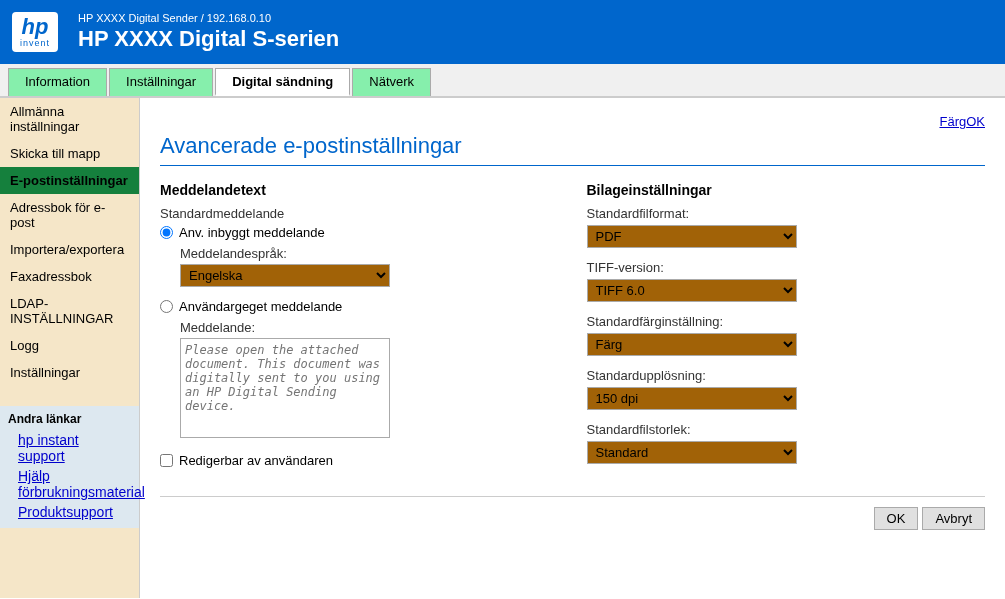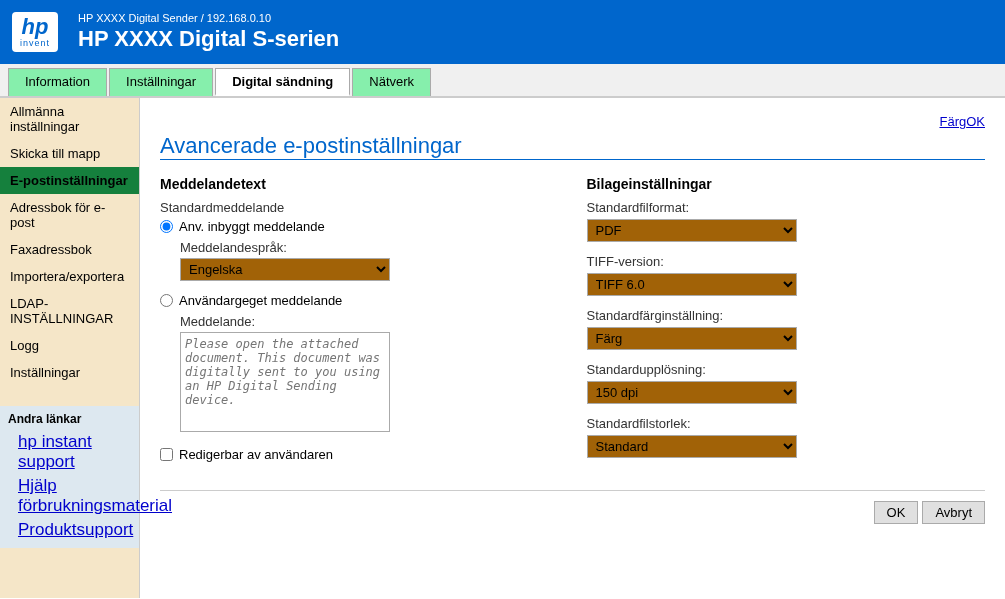--- a/index.html
+++ b/index.html
@@ -19,27 +19,27 @@
     .nav-tab { padding: 5px 16px; border: 1px solid #aaa; border-bottom: none; background: #86efac; cursor: pointer; margin-right: 2px; font-size: 13px; }
     .nav-tab.active { background: #fff; font-weight: bold; border-bottom: 2px solid #fff; }
 
     
     .content-area { display: flex; min-height: 500px; }
 
     
     .sidebar { width: 140px; background: #f5e6c8; border-right: 1px solid #ccc; padding: 0; flex-shrink: 0; }
     .sidebar-item { padding: 6px 10px; cursor: pointer; font-size: 13px; color: #000; }
     .sidebar-item.active { background: #15803d; font-weight: bold; }
-    .sidebar-link { padding: 2px 10px; cursor: pointer; color: #0000cc; font-size: 17px; text-decoration: underline; }
+    .sidebar-link { padding: 2px 10px; cursor: pointer; color: #0000cc; font-size: 14px; text-decoration: underline; }
     .sidebar-links-section { padding: 6px 8px; background: #dde8f0; margin-top: 4px; }
     .sidebar-links-title { font-weight: bold; font-size: 12px; margin-bottom: 4px; }
 
     
     .main { flex: 1; padding: 16px 20px; }
-    .page-title { font-size: 22px; color: #0066cc; font-weight: normal; margin-bottom: 16px; border-bottom: 1px solid #0066cc; }
+    .page-title { font-size: 22px; color: #0066cc; font-weight: normal; margin-bottom: 16px; border-bottom: 1px solid #0066cc; padding-bottom: 6px; }
     .help-link { float: right; color: #0000cc; text-decoration: underline; cursor: pointer; font-size: 13px; }
 
     .form-grid { display: flex; gap: 28px; margin-top: 10px; }
     .form-col { flex: 1; }
 
     .section-title { font-weight: bold; font-size: 14px; margin-bottom: 8px; }
     .sub-label { font-size: 13px; margin-bottom: 4px; color: #333; }
 
     .radio-group { margin-bottom: 8px; }
     .radio-option { display: flex; align-items: center; margin-bottom: 6px; }
@@ -80,22 +80,22 @@
   <div class="nav-tab">Nätverk</div>
 </div>
 
 <div class="content-area">
 
   <div class="sidebar">
     <div class="sidebar-item">Allmänna inställningar</div>
     <div class="sidebar-item">Skicka till mapp</div>
     <div class="sidebar-item active">E-postinställningar</div>
     <div class="sidebar-item">Adressbok för e-post</div>
+    <div class="sidebar-item">Importera/exportera</div>
     <div class="sidebar-item">Faxadressbok</div>
-    <div class="sidebar-item">Importera/exportera</div>
     <div class="sidebar-item">LDAP-INSTÄLLNINGAR</div>
     <div class="sidebar-item">Logg</div>
     <div class="sidebar-item">Inställningar</div>
 
     <div style="margin-top: 20px;">
       <div class="sidebar-links-section">
         <div class="sidebar-links-title">Andra länkar</div>
         <div class="sidebar-link">hp instant support</div>
         <div class="sidebar-link">Hjälp förbrukningsmaterial</div>
         <div class="sidebar-link">Produktsupport</div>

